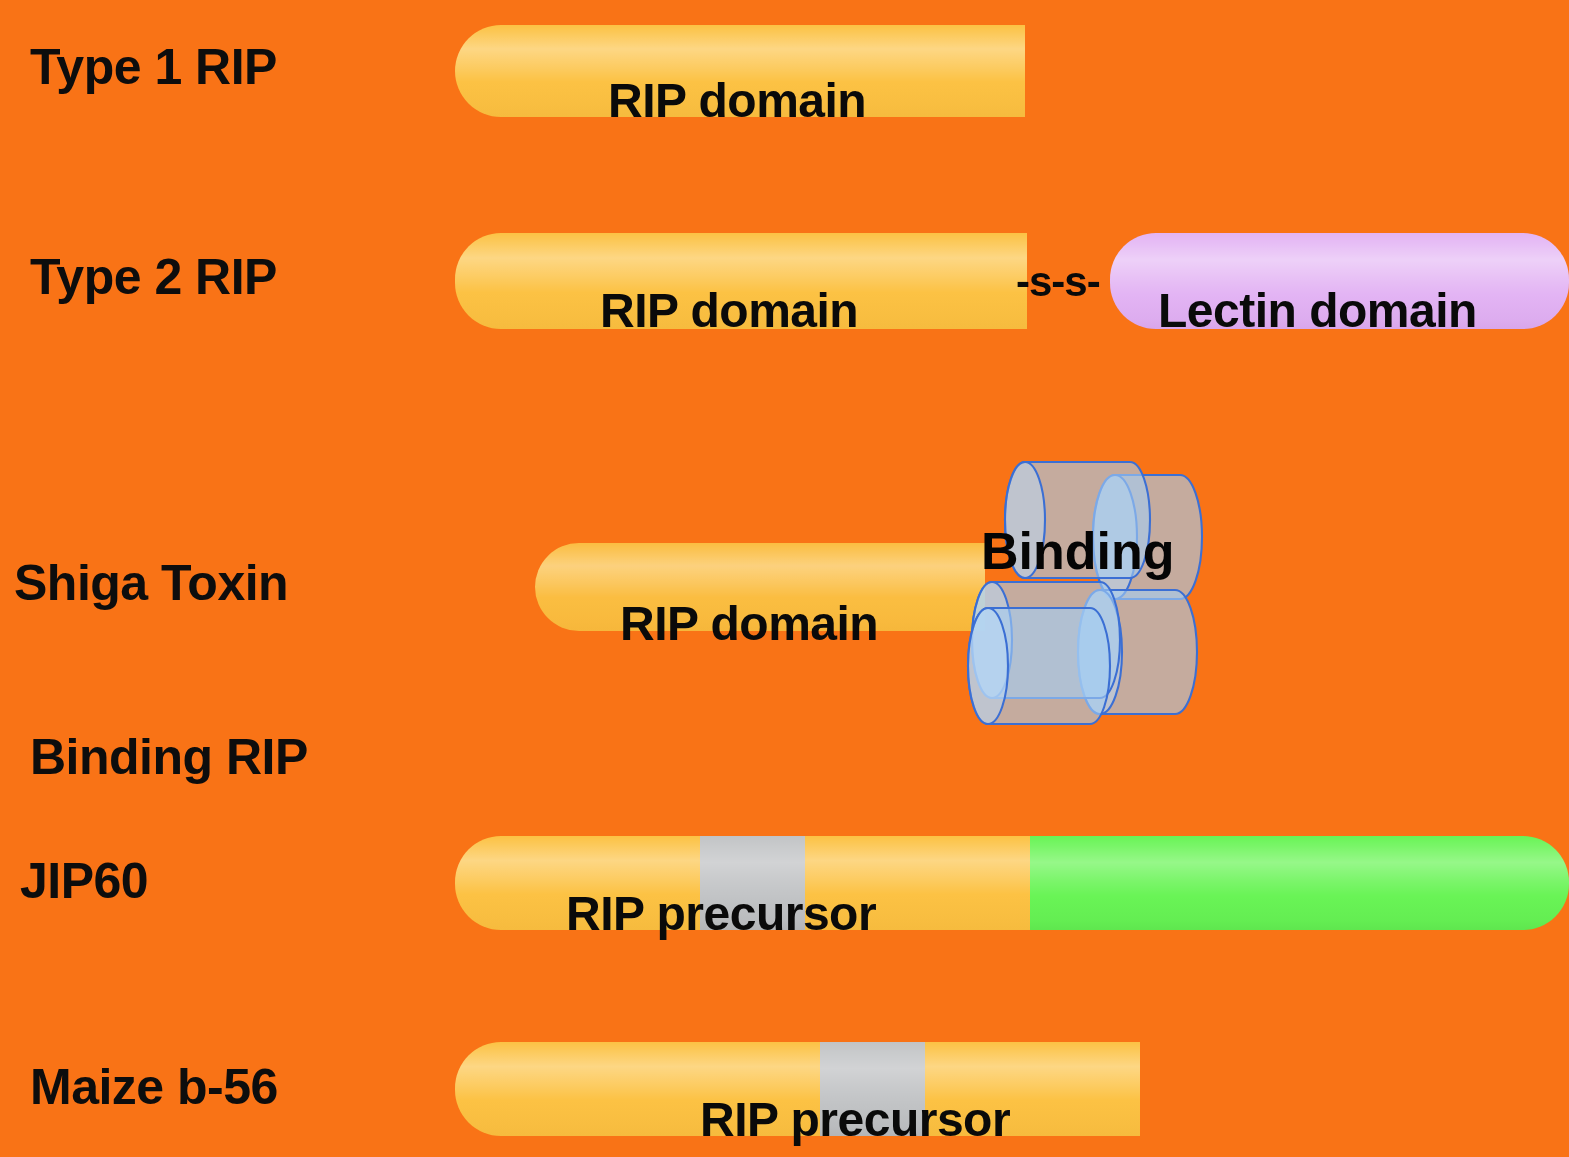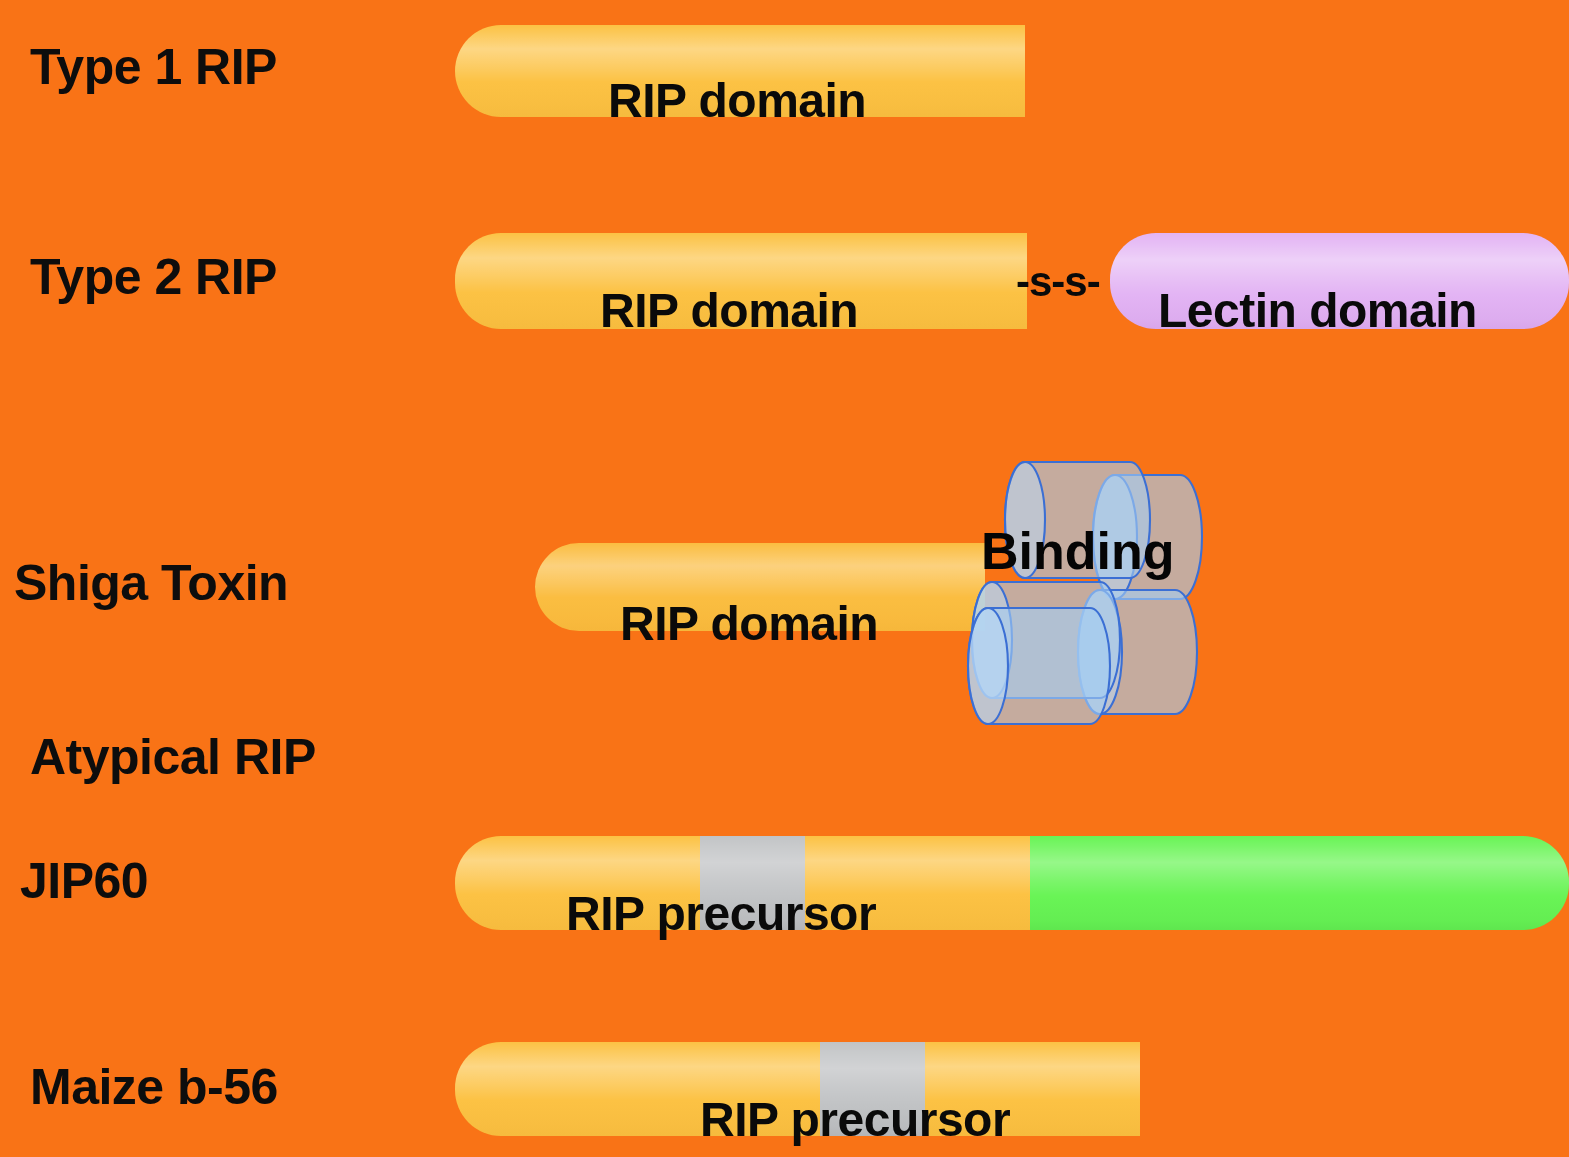--- a/index.html
+++ b/index.html
@@ -200,21 +200,21 @@
 
       <g>
         <path class="bm-body" d="M58,168 L160,168 A20,58 0 0 1 160,284 L58,284 A20,58 0 0 1 58,168 Z"></path>
         <ellipse class="bm-cap" cx="58" cy="226" rx="20" ry="58"></ellipse>
       </g>
     </svg>
   </div>
 
   <div class="moiety-text" style="left:957px; top:525px;margin-left:24px;">Binding</div>
 
-  <div class="row-label" style="left:30px; top:732px;">Atypical RIP</div>
+  <div class="row-label" style="left:30px; top:732px;">Binding RIP</div>
 
   <div class="row-label" style="left:20px; top:856px;">JIP60</div>
 
   <div class="cyl cyl-orange cap-left soft" style="left:455px; top:836px; width:580px; height:94px;"></div>
 
   <div class="cyl cyl-grey cap-none soft" style="left:700px; top:836px; width:105px; height:94px;"></div>
 
   <div class="cyl cyl-green cap-right soft" style="left:1030px; top:836px; width:539px; height:94px;"></div>
 
   <div class="bar-text" style="left:566px; top:858px;">RIP precursor</div>

